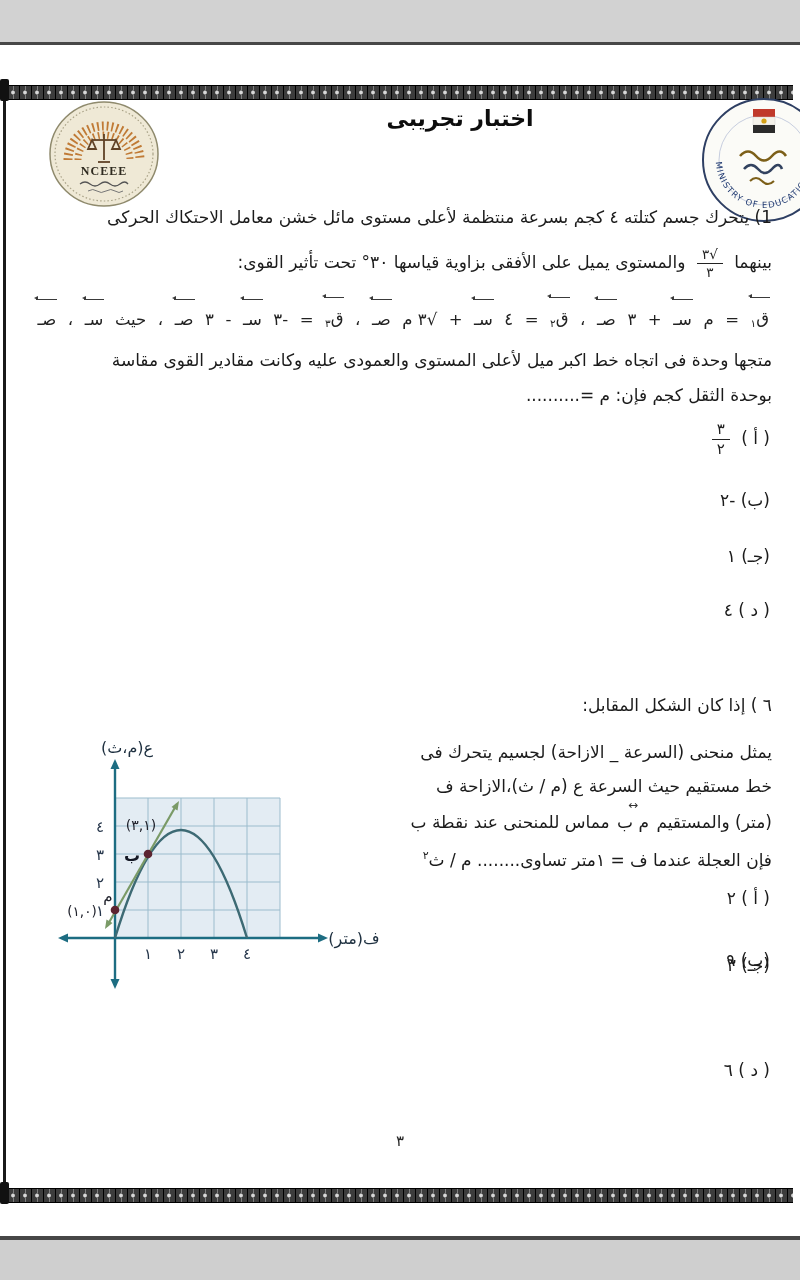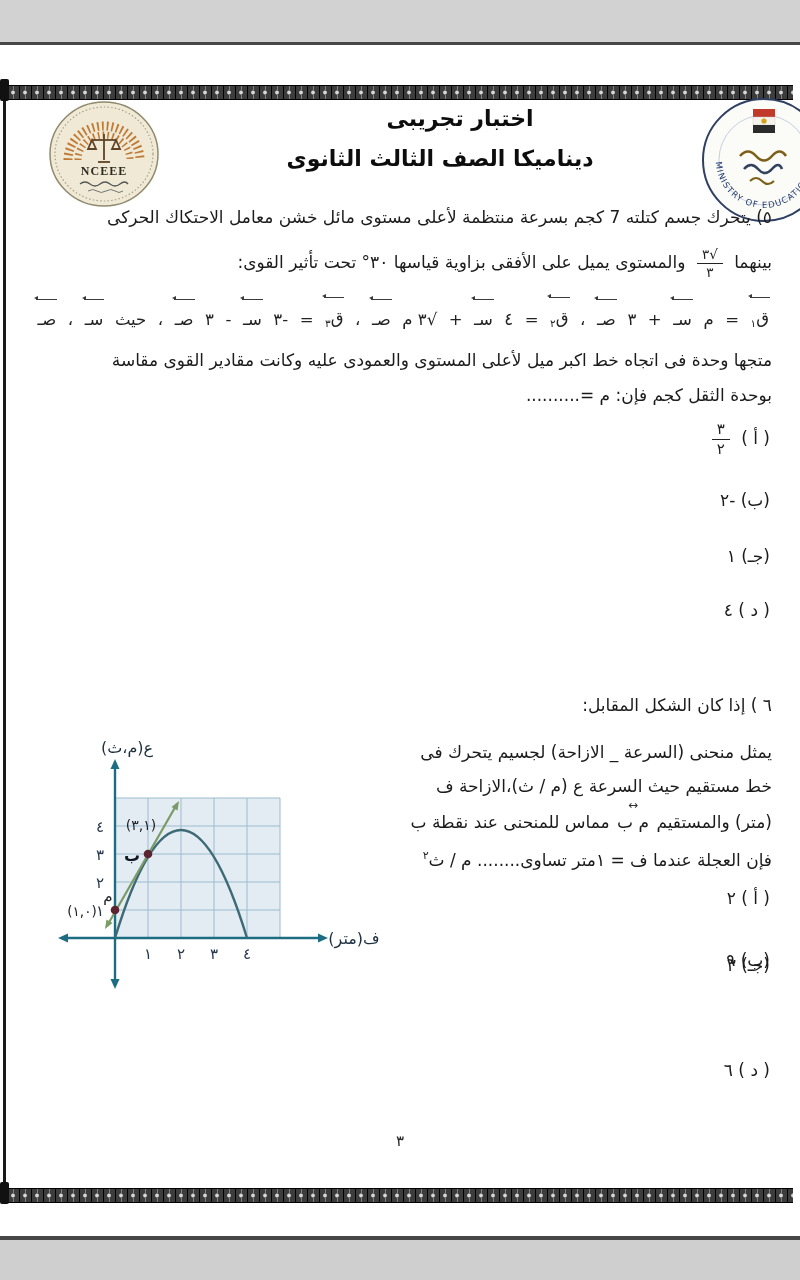--- a/index.html
+++ b/index.html
@@ -89,23 +89,22 @@
       </g>
       <g fill="none">
         <path d="M40 60 q8 -9 16 0 t16 0 t14 0" stroke="#7c5f18" stroke-width="2.6"></path>
         <path d="M44 73 q7 -8 14 0 t14 0 t10 0" stroke="#32425f" stroke-width="2.6"></path>
         <path d="M50 85 q6 -6 12 0 t12 0" stroke="#7c5f18" stroke-width="2"></path>
       </g>
     </svg>
   </div>
 
   <div class="abs title ar" style="left:130px;top:106px;width:660px;">اختبار تجريبى</div>
-  <div class="abs title ar" style="left:90px;top:146px;width:700px;">ديناميكا الصف الثالث الثانوى</div>
-
-  <div class="abs ar bodytext" style="right:28px;top:207px;">٥) يتحرك جسم كتلته 7 كجم بسرعة منتظمة لأعلى مستوى مائل خشن معامل الاحتكاك الحركى</div>
+
+  <div class="abs ar bodytext" style="right:28px;top:207px;">1) يتحرك جسم كتلته ٤ كجم بسرعة منتظمة لأعلى مستوى مائل خشن معامل الاحتكاك الحركى</div>
 
   <div class="abs ar bodytext" style="right:28px;top:247px;">
     <span>بينهما</span>
     <span class="frac inline-frac">
       <span class="ftop">√٣</span>
       <span class="fbot">٣</span>
     </span>
     <span>والمستوى يميل على الأفقى بزاوية قياسها ٣٠° تحت تأثير القوى:</span>
   </div>
 

